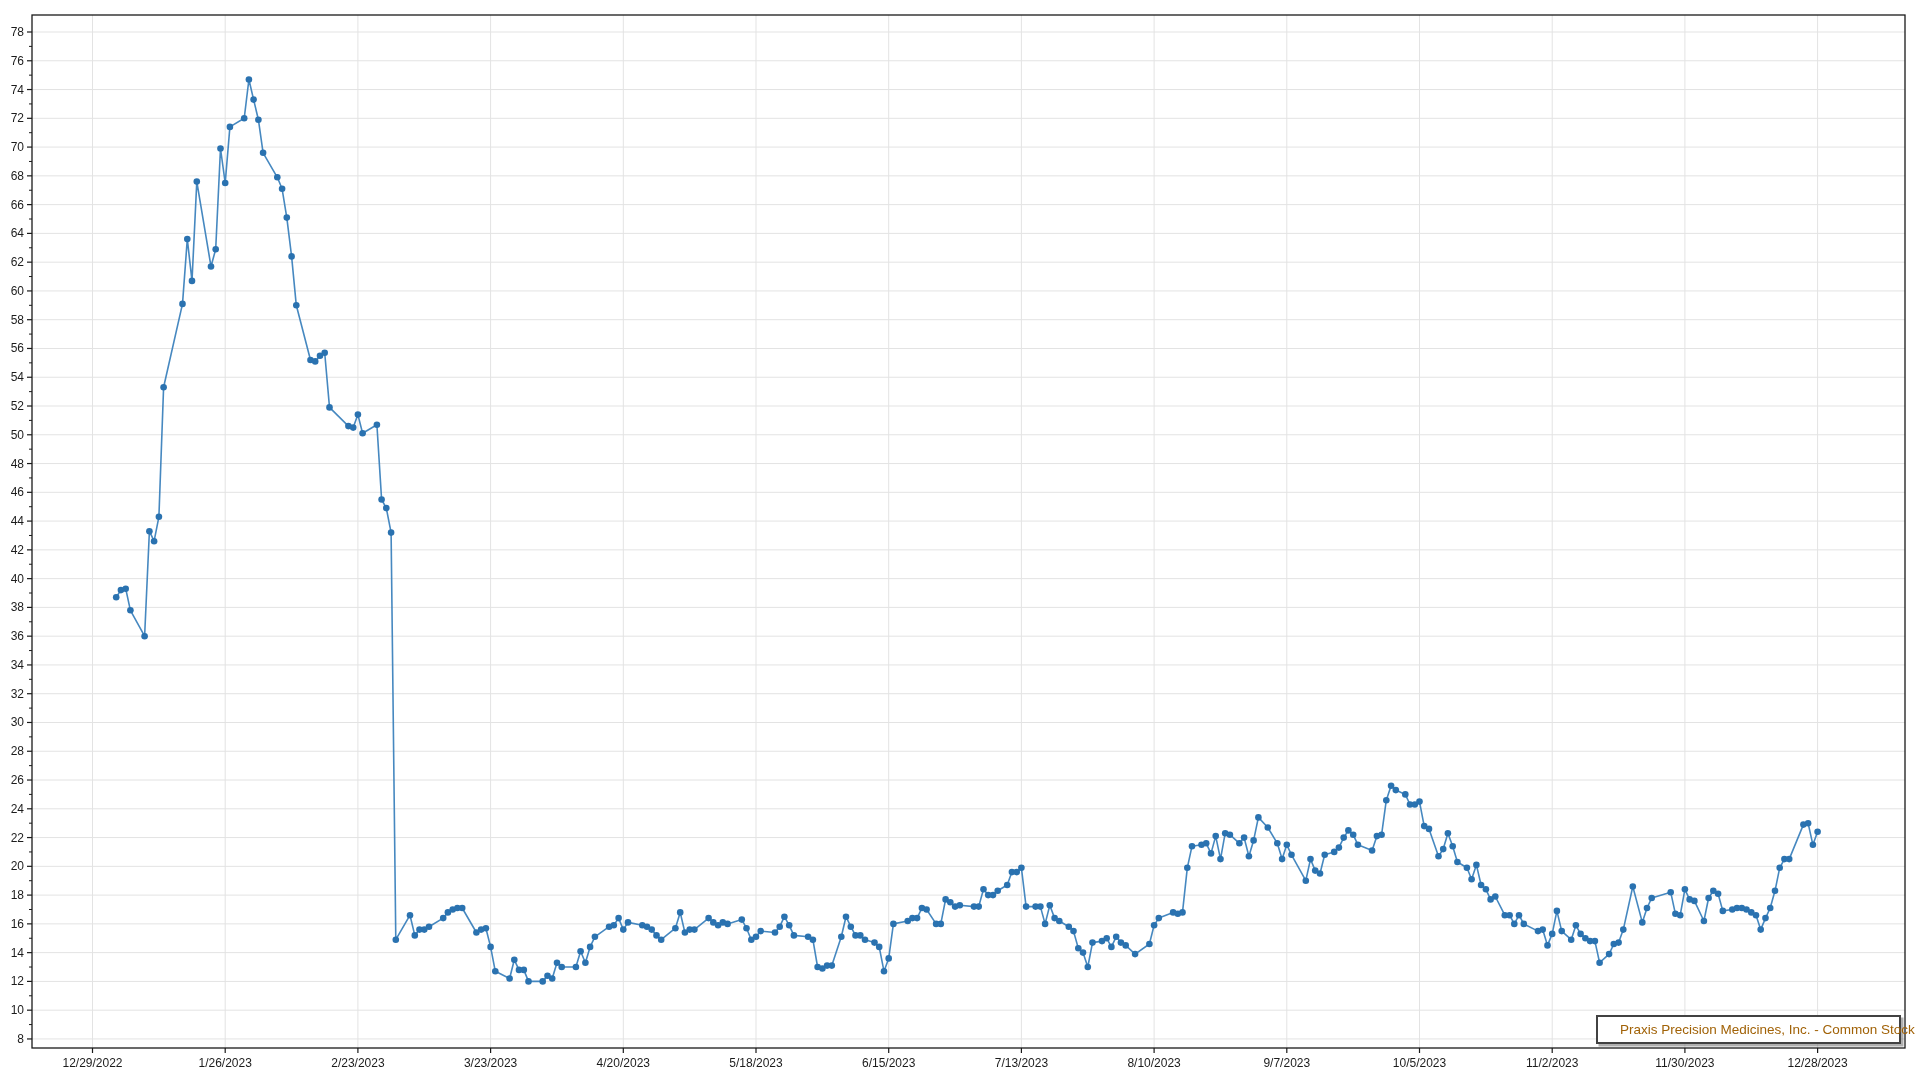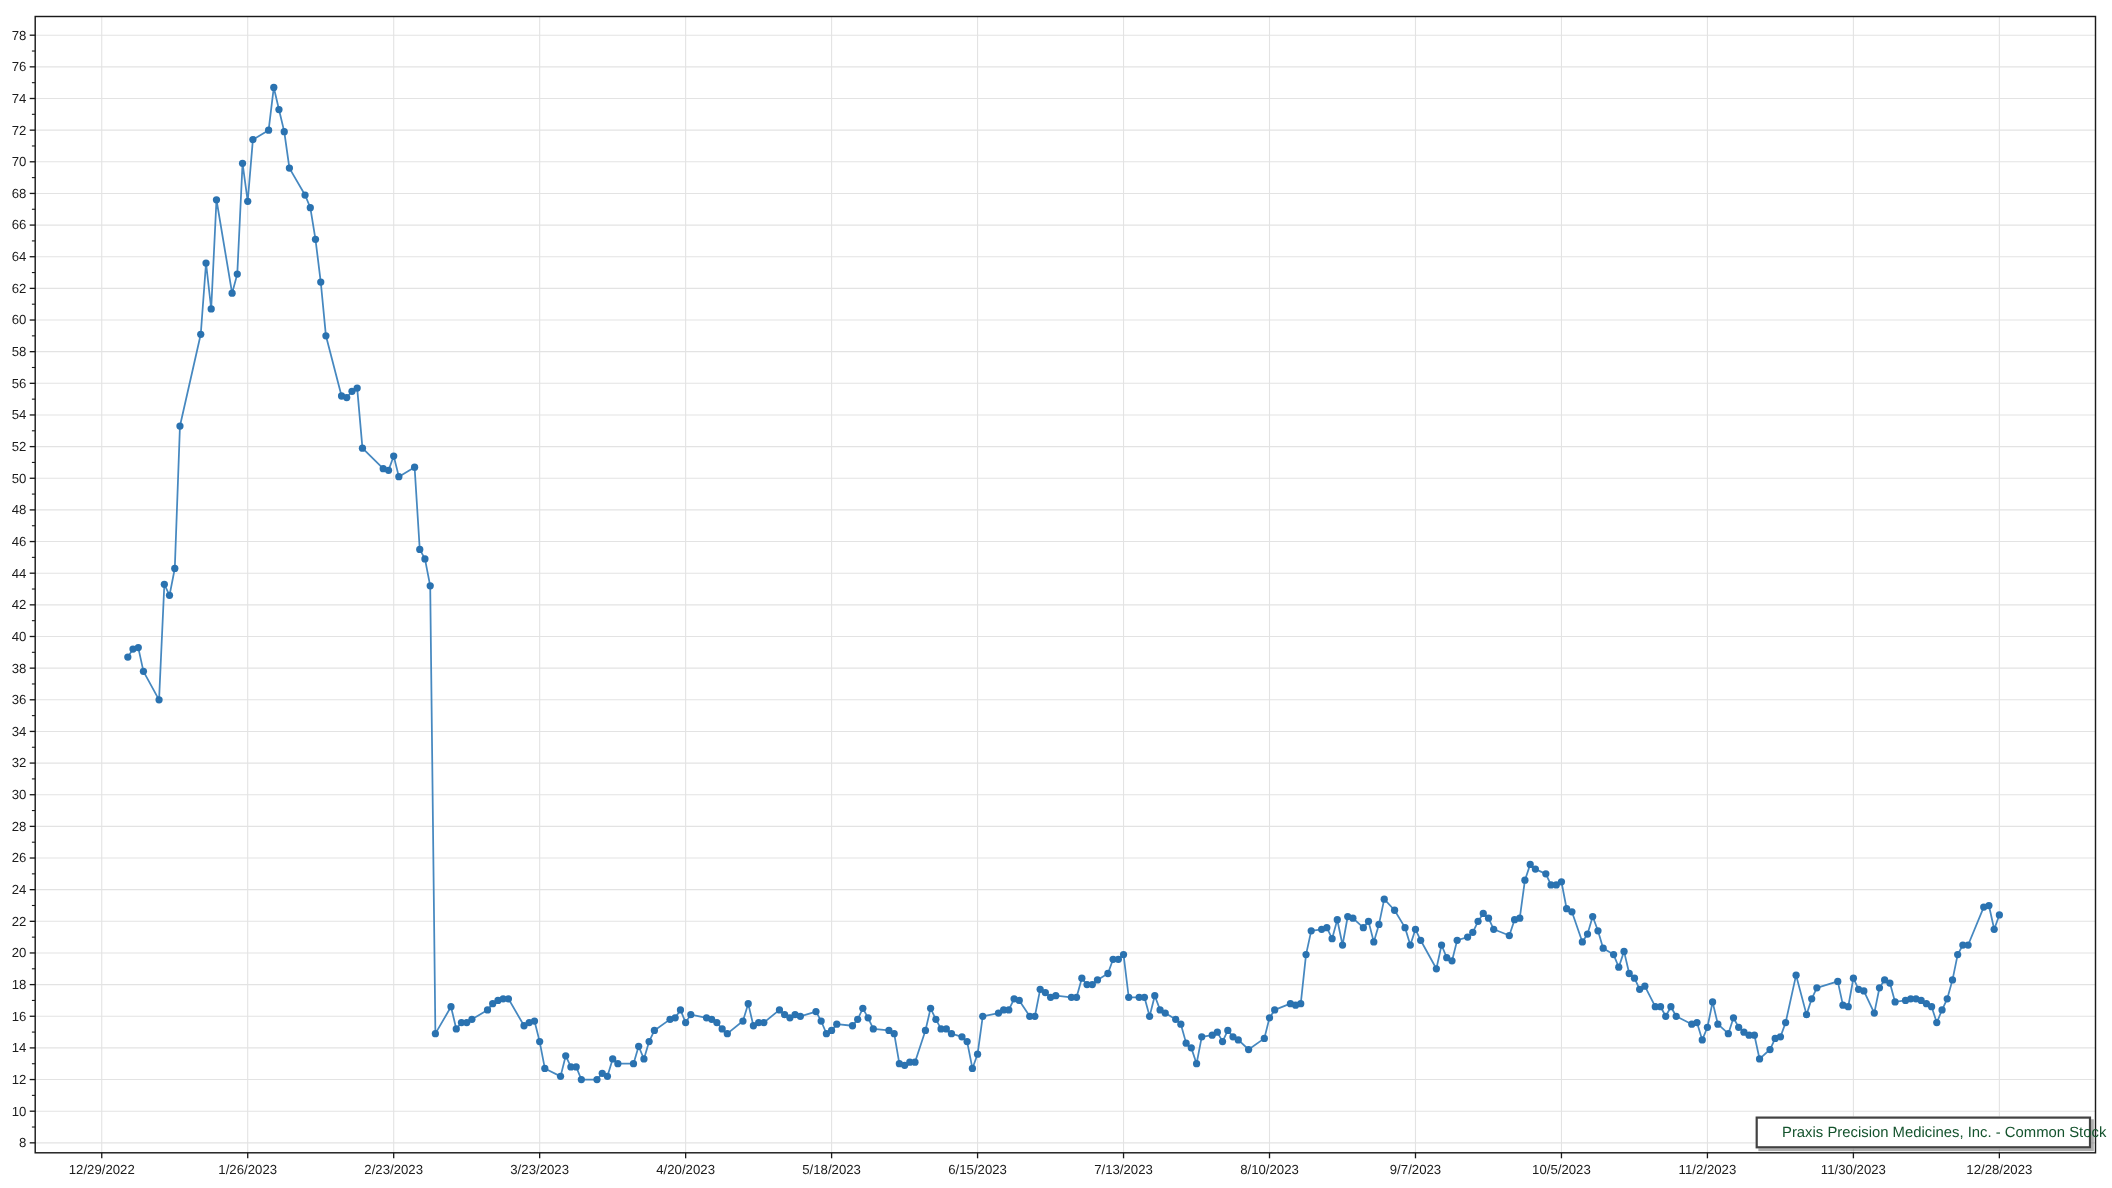--- a/index.html
+++ b/index.html
@@ -19,21 +19,21 @@
     box-sizing: border-box;
     background: #ffffff;
     border: 2px solid #424242;
     box-shadow: 2.5px 2.5px 0 rgba(110,110,110,0.55);
     display: flex; align-items: center;
     padding: 0 10px 0 12px;
     gap: 10px;
   }
   #legend-box .legend-text {
     font-size: 13.5px;
-    color: #14532d;
+    color: #a16207;
     white-space: nowrap;
   }
 </style>
 </head>
 <body>
 
 <div id="chart-wrap">
   <svg id="chart-svg" width="1920" height="1080" viewBox="0 0 1920 1080">
       <g>
         <line x1="32" y1="1038.9499999999998" x2="1905" y2="1038.9499999999998" stroke="#e3e3e3" stroke-width="1"></line>

